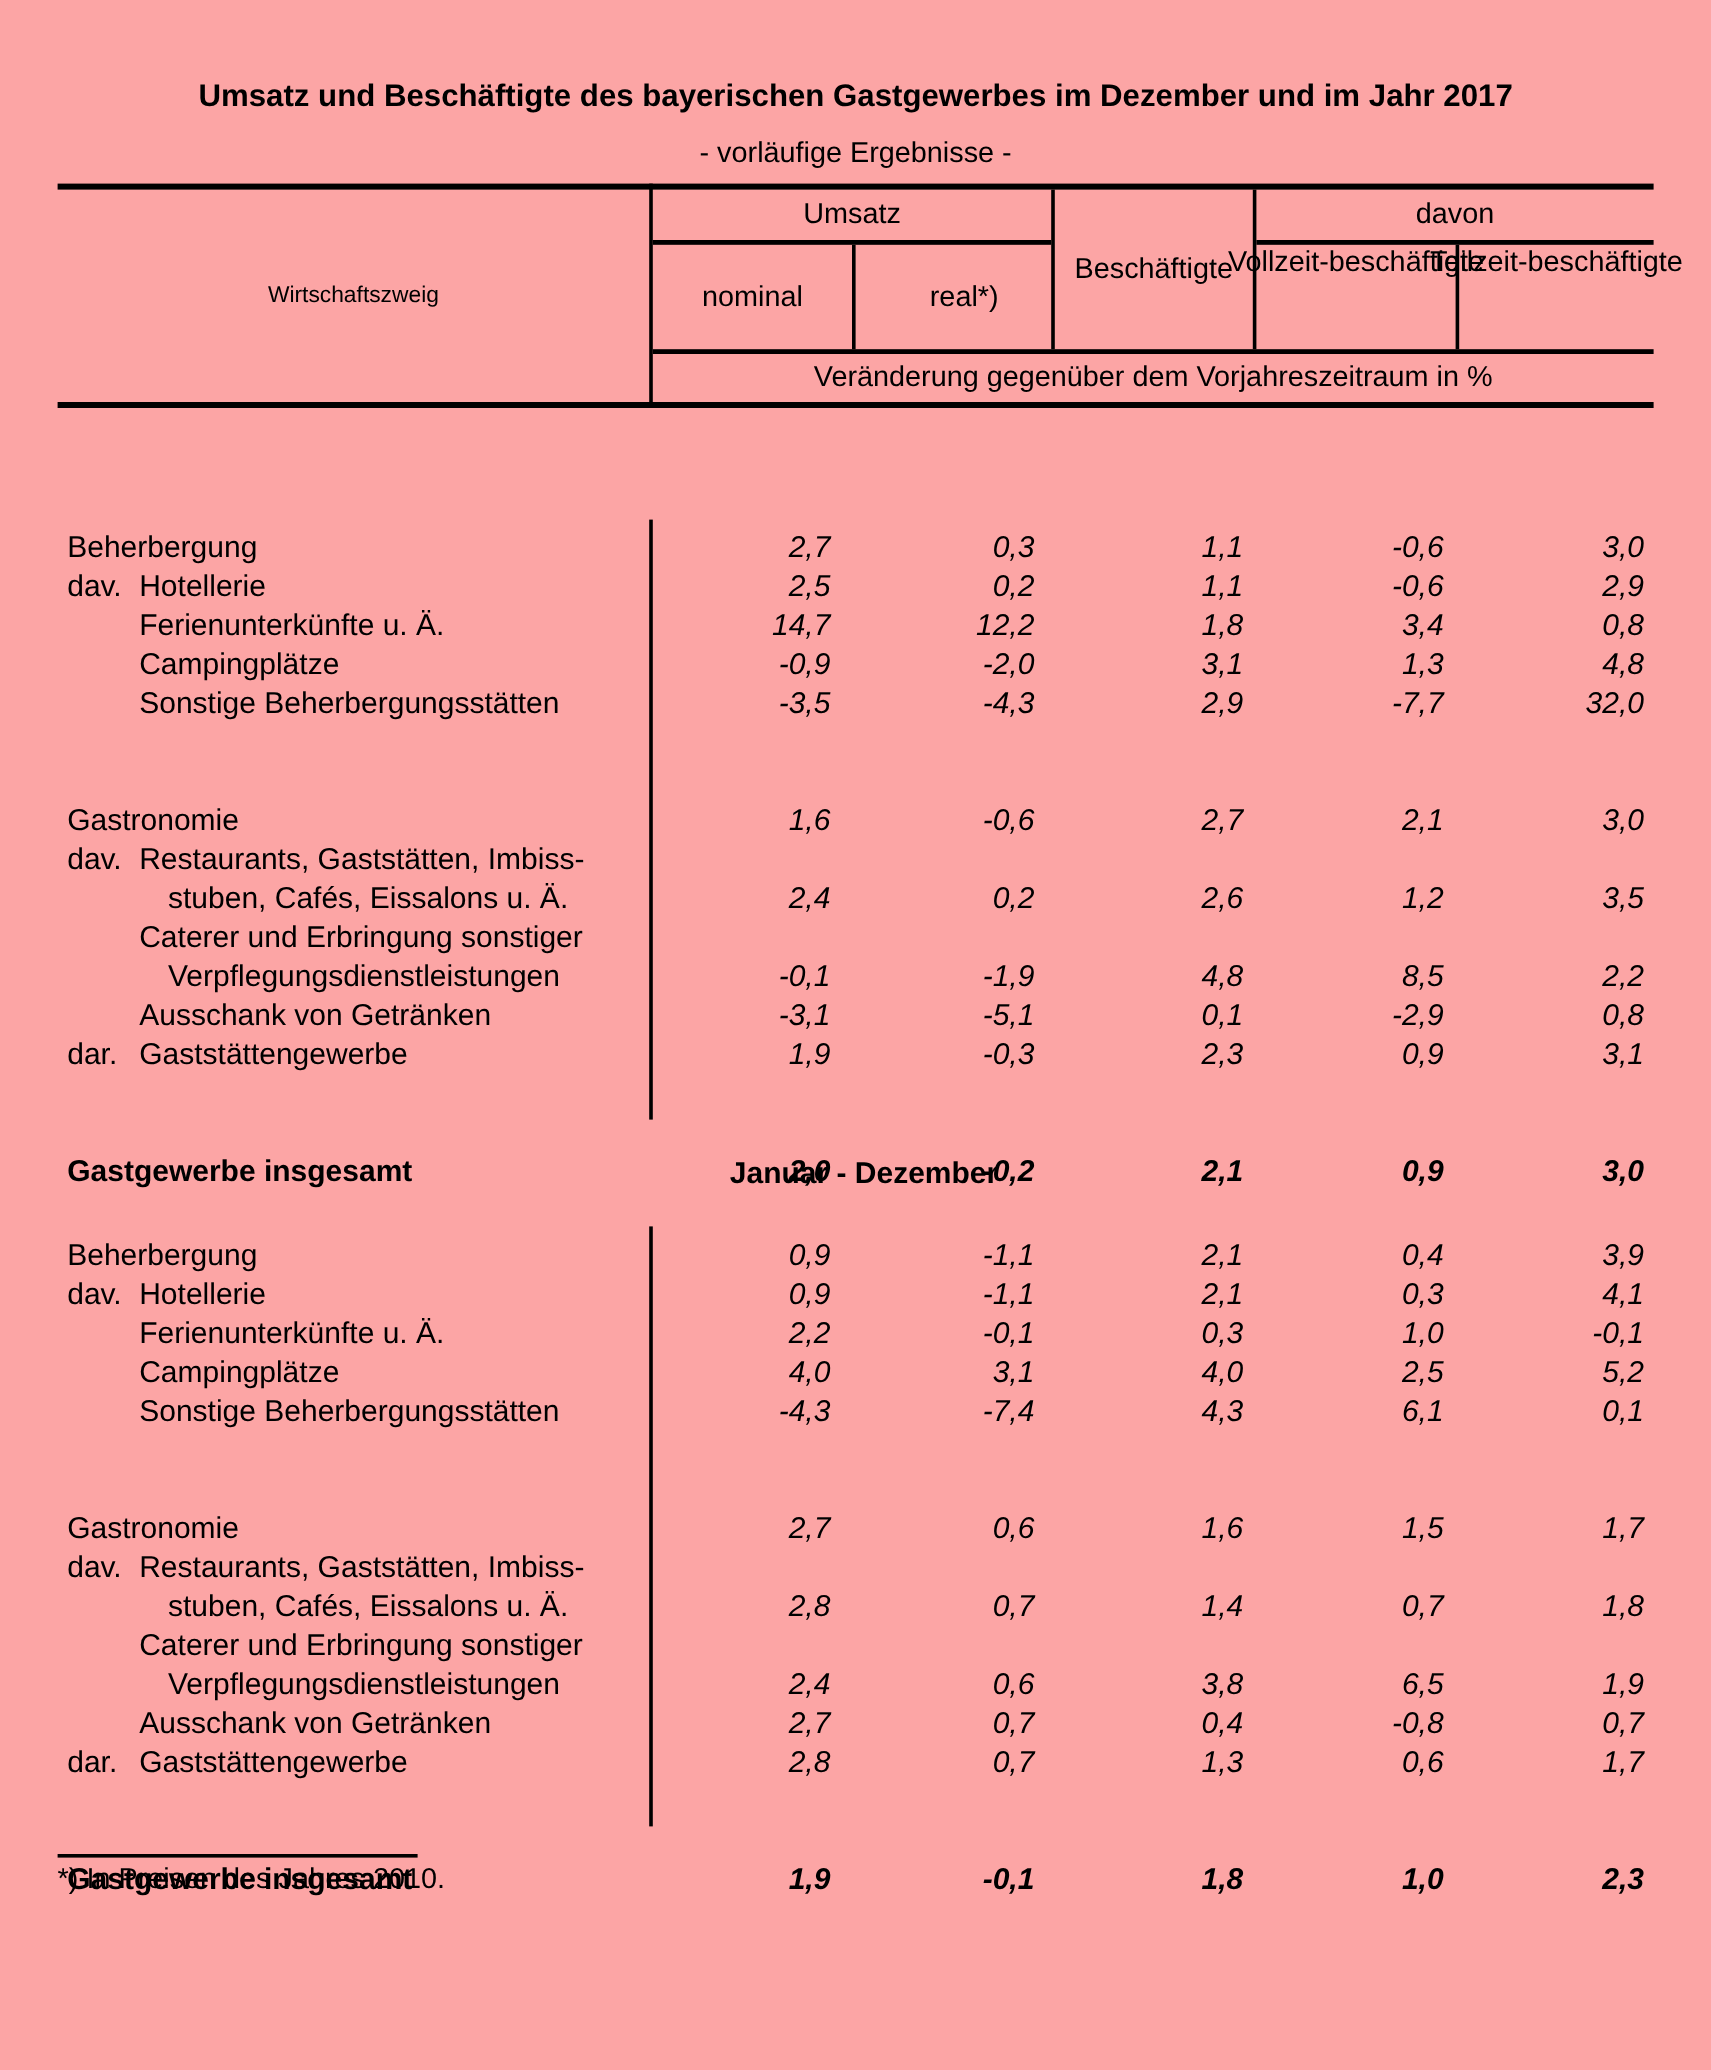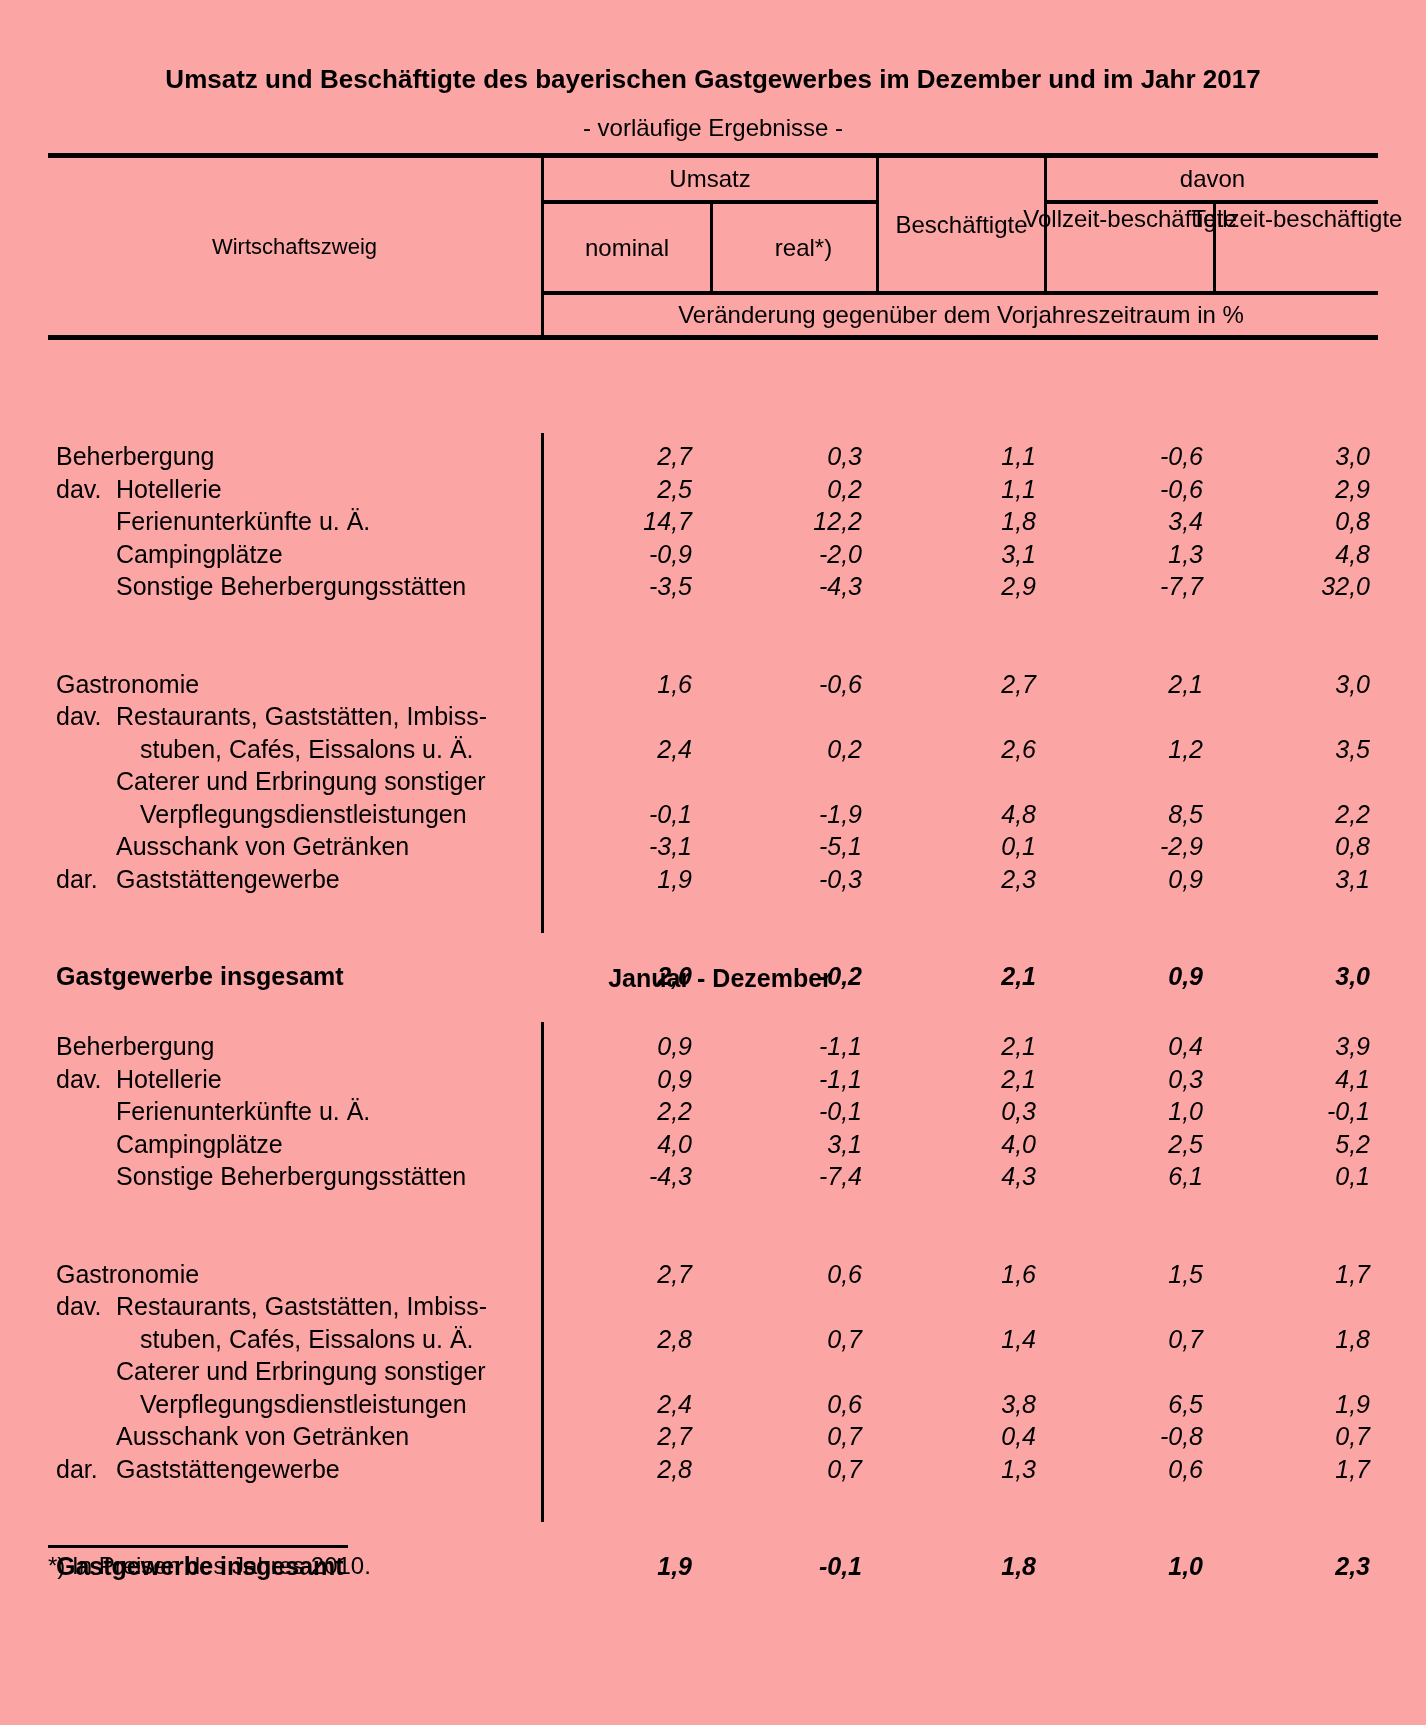--- a/index.html
+++ b/index.html
@@ -18,21 +18,21 @@
     text-align:center; font-size:26px; font-weight:bold;
   }
   .page-subtitle {
     position:absolute; left:0; right:0; top:112px;
     height:32px; line-height:32px;
     text-align:center; font-size:24px;
   }
   .rule { position:absolute; background:#000000; }
   
   .hcell { position:absolute; text-align:center; font-size:24px; }
-  .hc-stub        { left:48px;   width:493px; top:158px; height:177px; line-height:177px; font-size:22px; }
+  .hc-stub        { left:48px;   width:493px; top:158px; height:177px; line-height:177px; font-size:19px; }
   .hc-umsatz      { left:544px;  width:332px; top:158px; height:42px;  line-height:42px; }
   .hc-besch       { left:879px;  width:165px; top:158px; height:133px; line-height:133px; }
   .hc-davon       { left:1047px; width:331px; top:158px; height:42px;  line-height:42px; }
   .hc-nominal     { left:544px;  width:166px; top:204px; height:87px;  line-height:87px; }
   .hc-real        { left:722px;  width:163px; top:204px; height:87px;  line-height:87px; }
   .hc-two         { top:204px; height:87px; display:flex; flex-direction:row; justify-content:center; line-height:30px; }
   .hc-vollzeit    { left:1047px; width:166px; }
   .hc-teilzeit    { left:1216px; width:162px; }
   .hc-unit        { left:544px;  width:834px; top:295px; height:40px;  line-height:40px; }
   

